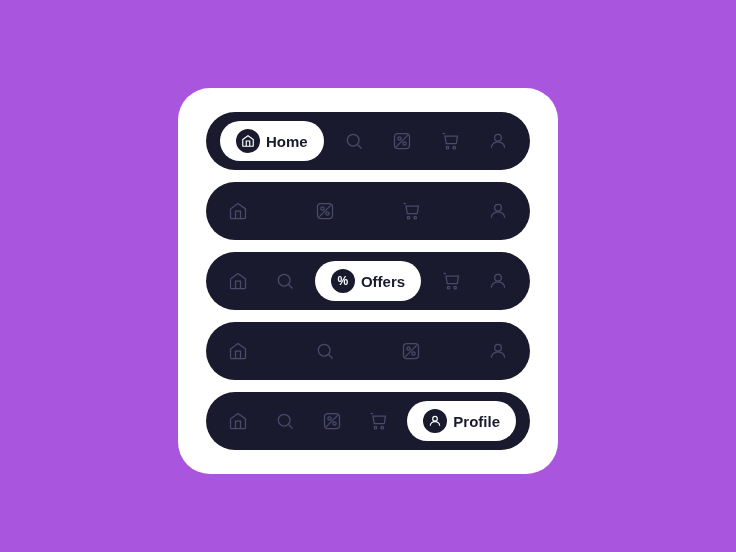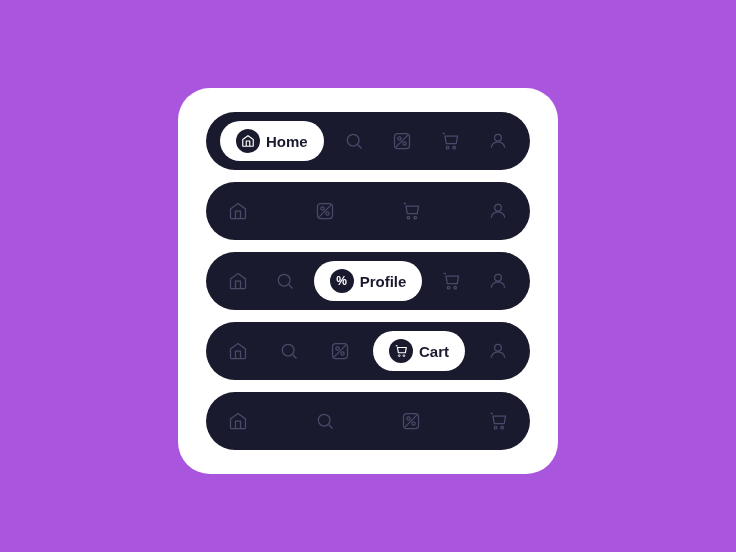--- a/index.html
+++ b/index.html
@@ -258,21 +258,21 @@
 
     <div class="nav-icon">
       <svg viewBox="0 0 24 24">
           <circle cx="11" cy="11" r="7"></circle>
           <path d="M16.5 16.5L21 21"></path>
         </svg>
     </div>
 
     <div class="nav-pill">
       <span class="pill-percent-icon">%</span>
-      <span>Profile</span>
+      <span>Offers</span>
     </div>
 
     <div class="nav-icon">
       <svg viewBox="0 0 24 24">
           <path d="M6 6h15l-1.5 9H7.5L6 6z"></path>
           <circle cx="9" cy="20" r="1.5"></circle>
           <circle cx="17" cy="20" r="1.5"></circle>
           <path d="M3 3h3"></path>
         </svg>
     </div>
@@ -303,31 +303,20 @@
 
     <div class="nav-icon">
       <svg viewBox="0 0 24 24">
           <circle cx="9" cy="9" r="2"></circle>
           <circle cx="15" cy="15" r="2"></circle>
           <path d="M5 19L19 5"></path>
           <rect x="3" y="3" width="18" height="18" rx="4"></rect>
         </svg>
     </div>
 
-    <div class="nav-pill">
-      <span class="pill-cart-icon">
-        <svg viewBox="0 0 24 24">
-            <path d="M6 6h15l-1.5 9H7.5L6 6z" stroke="white" stroke-width="2" fill="none"></path>
-            <circle cx="9" cy="20" r="1.5" stroke="white" stroke-width="1.5" fill="none"></circle>
-            <circle cx="17" cy="20" r="1.5" stroke="white" stroke-width="1.5" fill="none"></circle>
-            <path d="M3 3h3" stroke="white" stroke-width="2"></path>
-          </svg>
-      </span>
-      <span>Cart</span>
-    </div>
 
     <div class="nav-icon">
       <svg viewBox="0 0 24 24">
           <circle cx="12" cy="8" r="4"></circle>
           <path d="M4 20c0-4 3.6-7 8-7s8 3 8 7"></path>
         </svg>
     </div>
   </div>
 
   <div class="nav-row">
@@ -357,15 +346,24 @@
 
     <div class="nav-icon">
       <svg viewBox="0 0 24 24">
           <path d="M6 6h15l-1.5 9H7.5L6 6z"></path>
           <circle cx="9" cy="20" r="1.5"></circle>
           <circle cx="17" cy="20" r="1.5"></circle>
           <path d="M3 3h3"></path>
         </svg>
     </div>
 
+    <div class="nav-pill">
+      <span class="pill-profile-icon">
+        <svg viewBox="0 0 24 24">
+            <circle cx="12" cy="8" r="4" stroke="white" stroke-width="2" fill="none"></circle>
+            <path d="M4 20c0-4 3.6-7 8-7s8 3 8 7" stroke="white" stroke-width="2" fill="none"></path>
+          </svg>
+      </span>
+      <span>Profile</span>
+    </div>
   </div>
 
 </div>
 
 </body></html>

